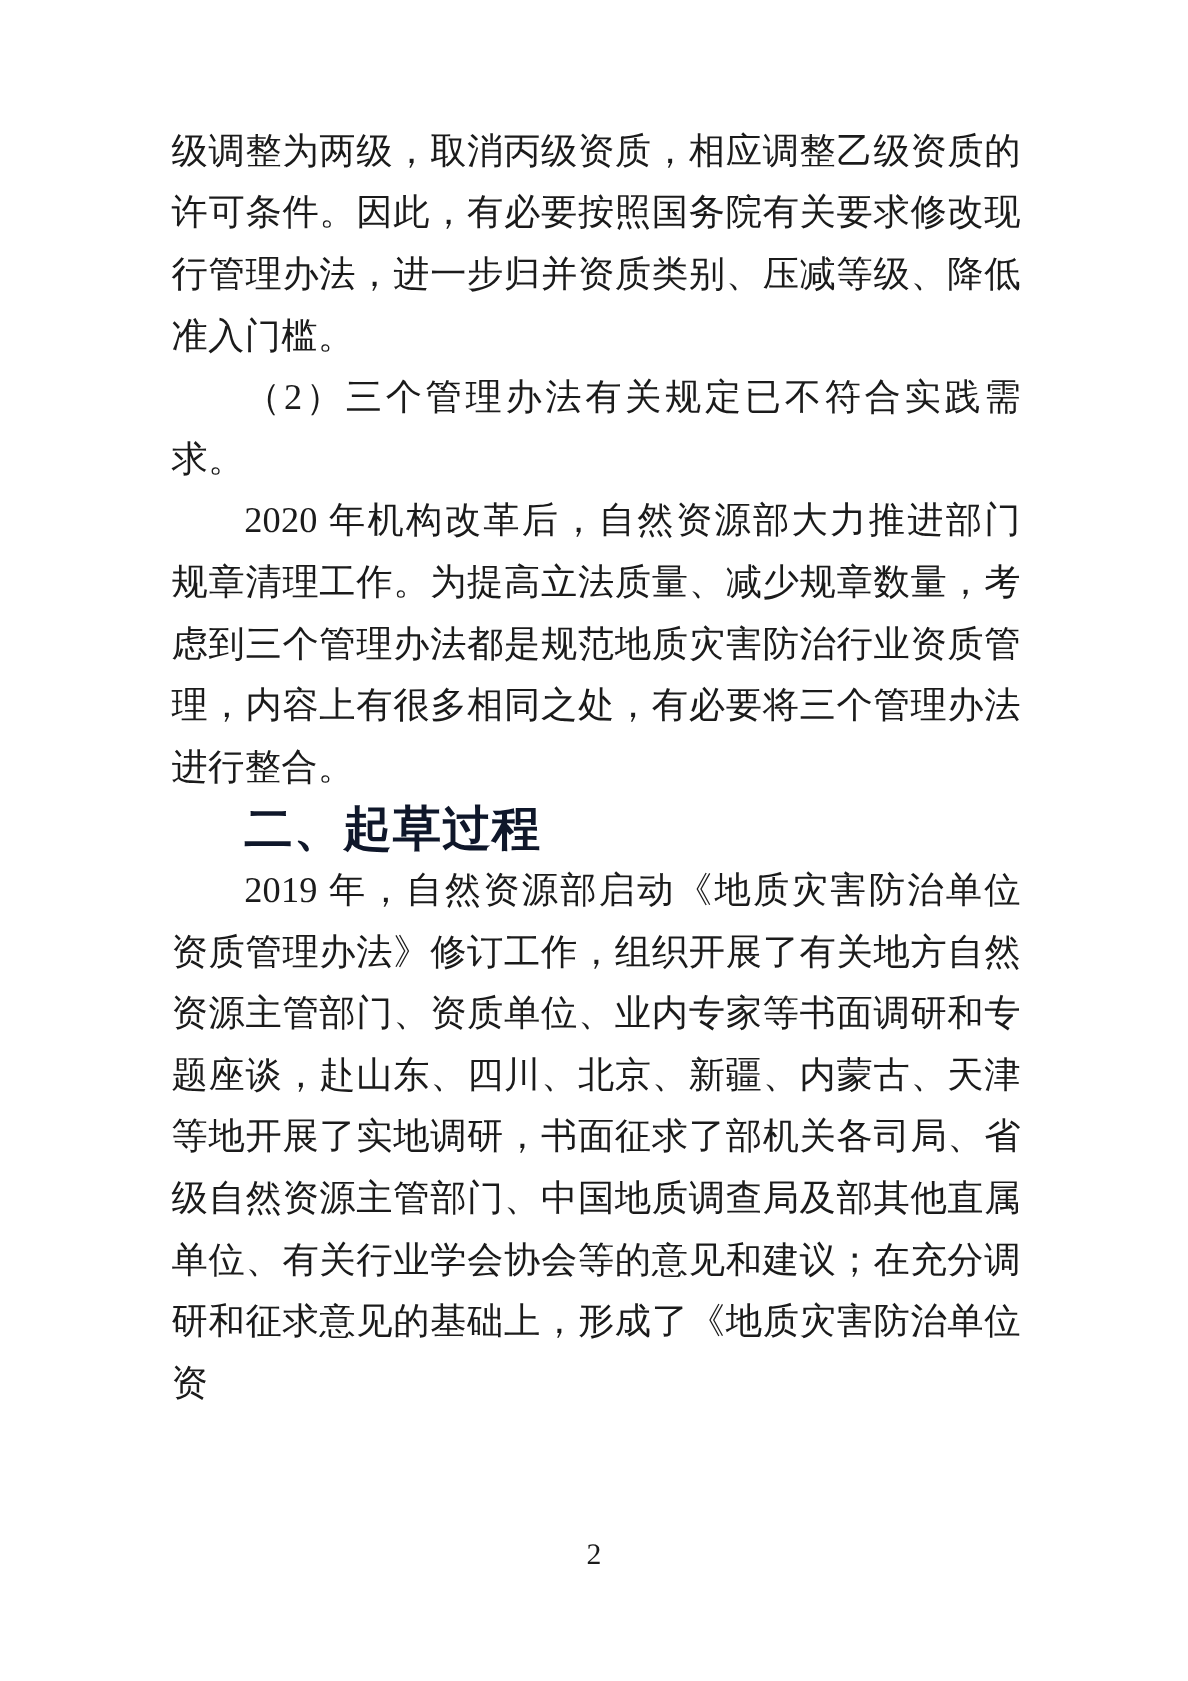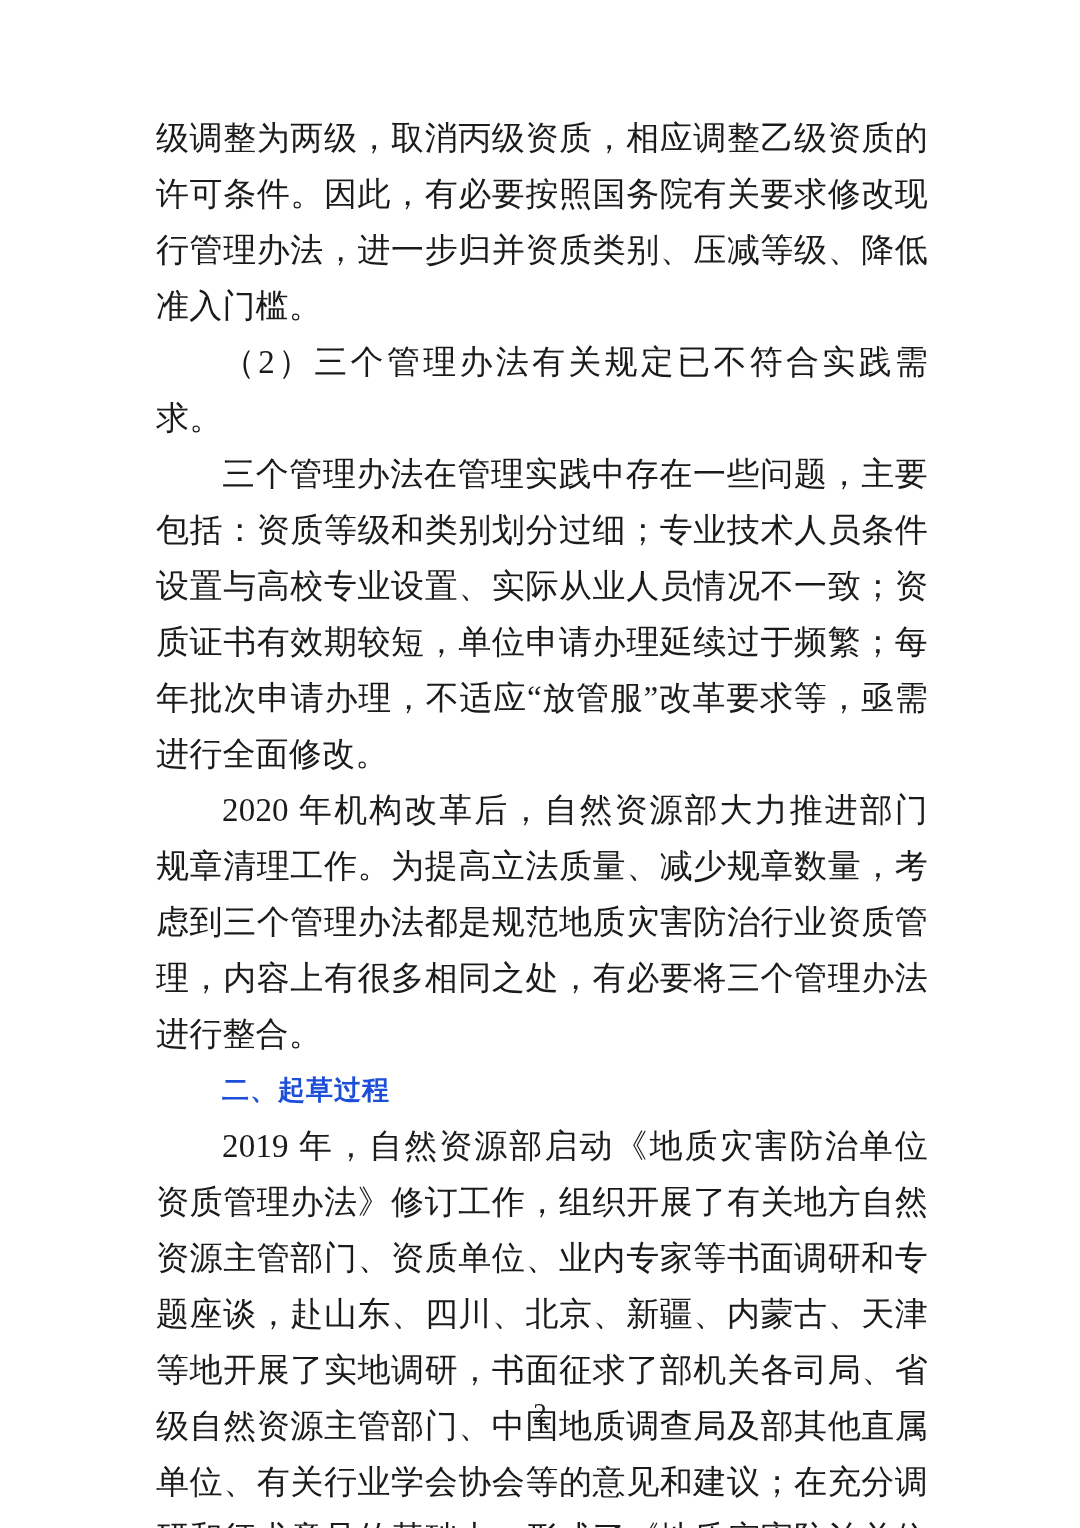--- a/index.html
+++ b/index.html
@@ -36,25 +36,25 @@
     text-align: justify;
     text-justify: inter-ideograph;
     letter-spacing: 0.2px;
     color: #1b1b1b;
   }
   p.indent {
     text-indent: 66px;
   }
   h2.section-heading {
     margin: 0;
-    font-size: 27px;
+    font-size: 44px;
     line-height: 56px;
     font-weight: bold;
     text-indent: 66px;
-    color: #1d4ed8;
+    color: #0f172a;
     letter-spacing: 1px;
   }
   .page-number {
     position: absolute;
     left: 0;
     top: 1398px;
     width: 1080px;
     text-align: center;
     font-size: 27px;
     color: #1b1b1b;
@@ -64,21 +64,20 @@
 </head>
 <body>
 
 <div class="page">
   <div class="content">
 
     <p class="body-text">级调整为两级，取消丙级资质，相应调整乙级资质的许可条件。因此，有必要按照国务院有关要求修改现行管理办法，进一步归并资质类别、压减等级、降低准入门槛。</p>
 
     <p class="body-text indent">（2）三个管理办法有关规定已不符合实践需求。</p>
 
-    <p class="body-text indent">三个管理办法在管理实践中存在一些问题，主要包括：资质等级和类别划分过细；专业技术人员条件设置与高校专业设置、实际从业人员情况不一致；资质证书有效期较短，单位申请办理延续过于频繁；每年批次申请办理，不适应“放管服”改革要求等，亟需进行全面修改。</p>
 
 
     <p class="body-text indent">2020 年机构改革后，自然资源部大力推进部门规章清理工作。为提高立法质量、减少规章数量，考虑到三个管理办法都是规范地质灾害防治行业资质管理，内容上有很多相同之处，有必要将三个管理办法进行整合。</p>
 
     <h2 class="section-heading">二、起草过程</h2>
 
     <p class="body-text indent">2019 年，自然资源部启动《地质灾害防治单位资质管理办法》修订工作，组织开展了有关地方自然资源主管部门、资质单位、业内专家等书面调研和专题座谈，赴山东、四川、北京、新疆、内蒙古、天津等地开展了实地调研，书面征求了部机关各司局、省级自然资源主管部门、中国地质调查局及部其他直属单位、有关行业学会协会等的意见和建议；在充分调研和征求意见的基础上，形成了《地质灾害防治单位资</p>
 
   </div>
 

